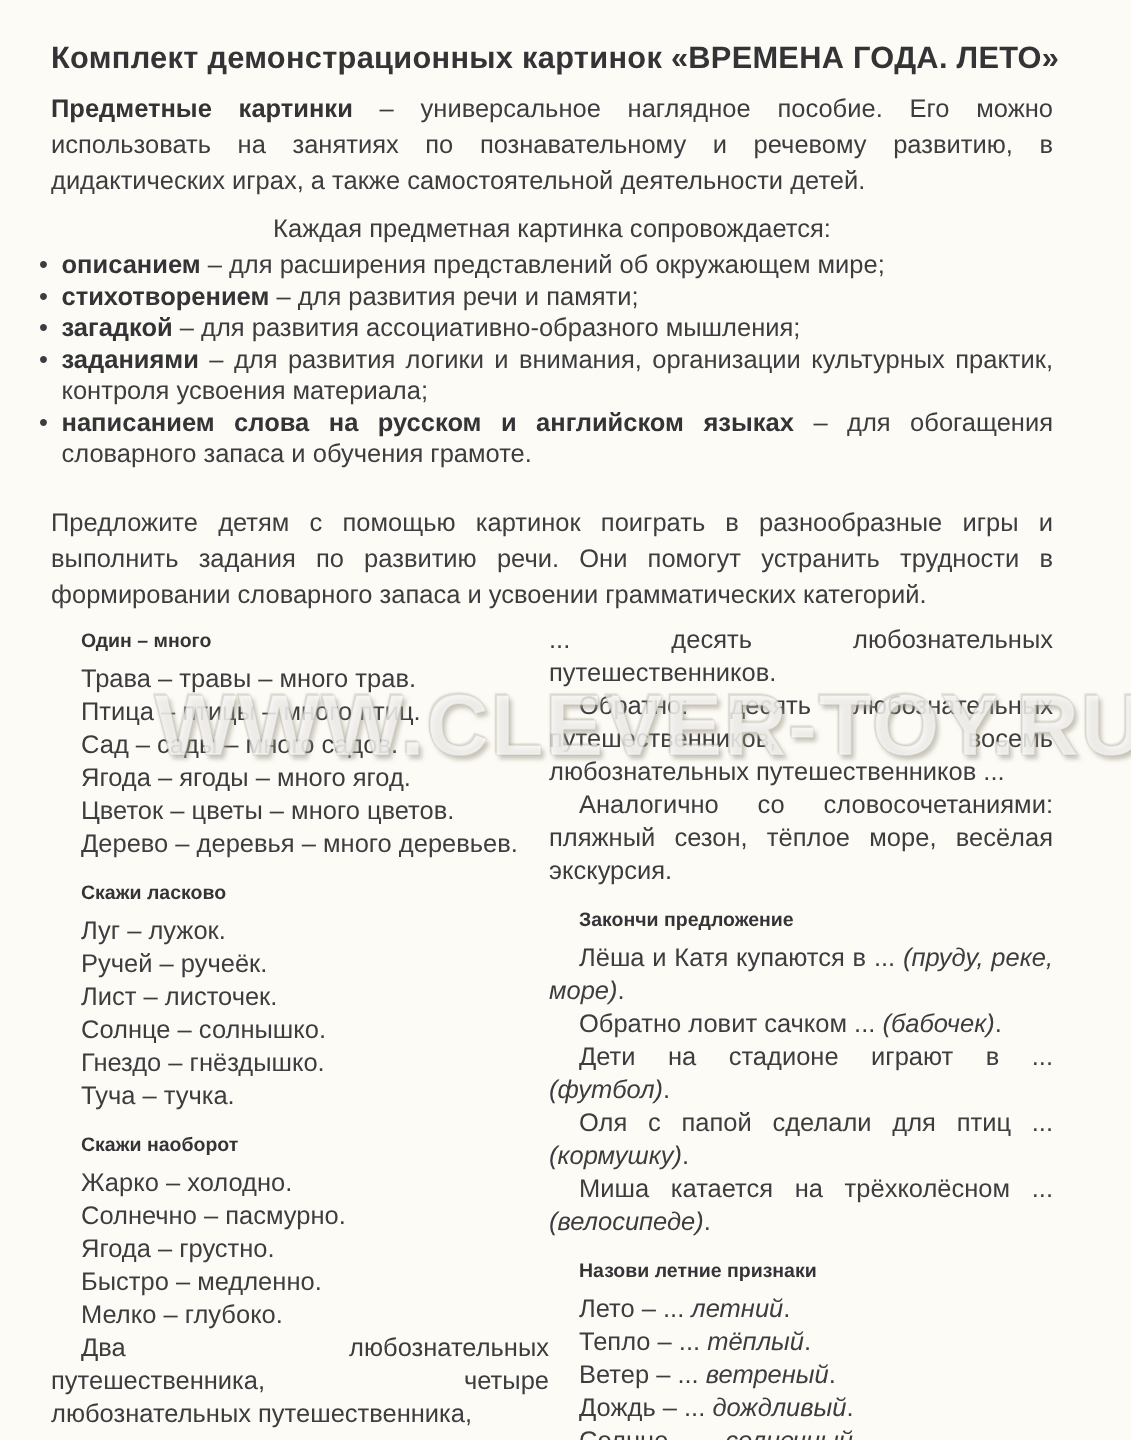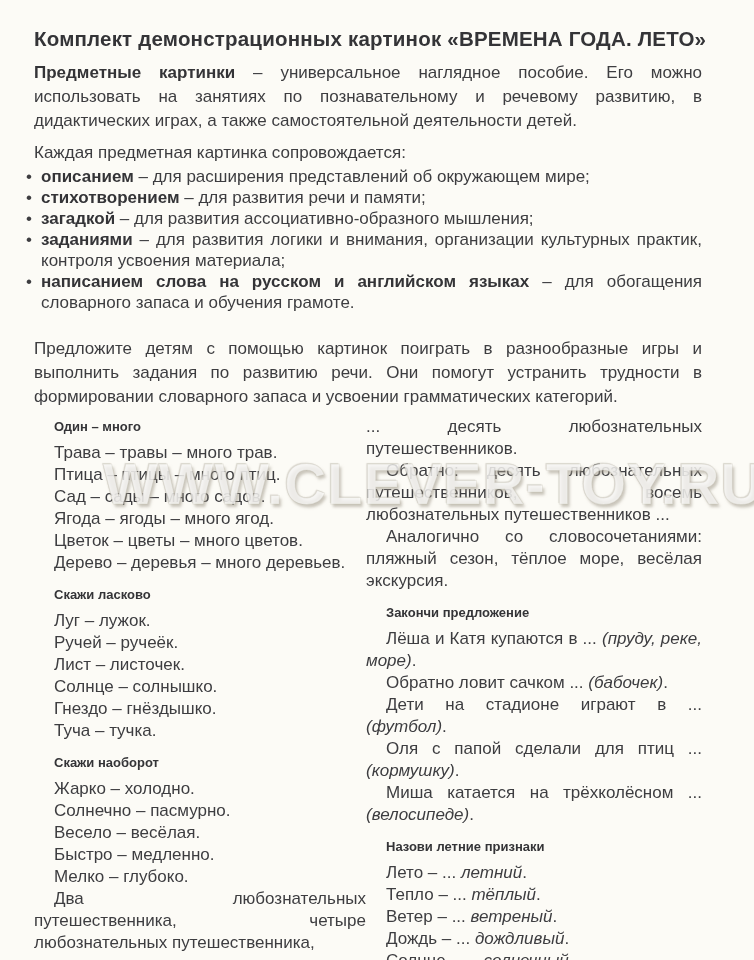--- a/index.html
+++ b/index.html
@@ -20,21 +20,21 @@
     font-size:20.5px;line-height:23px;font-weight:700;
     letter-spacing:.2px;color:#343437;
     margin:0 0 11px;white-space:nowrap;
   }
   .body-p{
     font-size:17px;line-height:24px;
     text-align:justify;margin:0;
   }
   .lead{margin-bottom:8px;}
   .lead b{color:#343437;}
-  .accompany{margin-bottom:1px;text-align:left;}
+  .accompany{margin-bottom:1px;text-align:center;}
   .bullets{
     list-style:none;margin:0 0 8px -8px;padding:0;
   }
   .bullets li{
     position:relative;padding-left:15px;
     font-size:17px;line-height:21px;
     text-align:justify;
   }
   .bullets .blt{position:absolute;left:0;top:0;}
   .bullets b{color:#343437;}
@@ -101,21 +101,21 @@
         <p class="line">Луг – лужок.</p>
         <p class="line">Ручей – ручеёк.</p>
         <p class="line">Лист – листочек.</p>
         <p class="line">Солнце – солнышко.</p>
         <p class="line">Гнездо – гнёздышко.</p>
         <p class="line">Туча – тучка.</p>
 
         <h2 class="col-h">Скажи наоборот</h2>
         <p class="line">Жарко – холодно.</p>
         <p class="line">Солнечно – пасмурно.</p>
-        <p class="line">Весело – весёлая.</p>
+        <p class="line">Ягода – грустно.</p>
         <p class="line">Быстро – медленно.</p>
         <p class="line">Мелко – глубоко.</p>
 
         <p class="ind">Два любознательных путешественника, четыре любознательных путешественника,</p>
       </div>
 
       <div class="col-r">
         <p class="noind">... десять любознательных путешественников.</p>
         <p class="ind">Обратно: десять любознательных путешественников, восемь любознательных путешественников ...</p>
         <p class="ind">Аналогично со словосочетаниями: пляжный сезон, тёплое море, весёлая экскурсия.</p>

